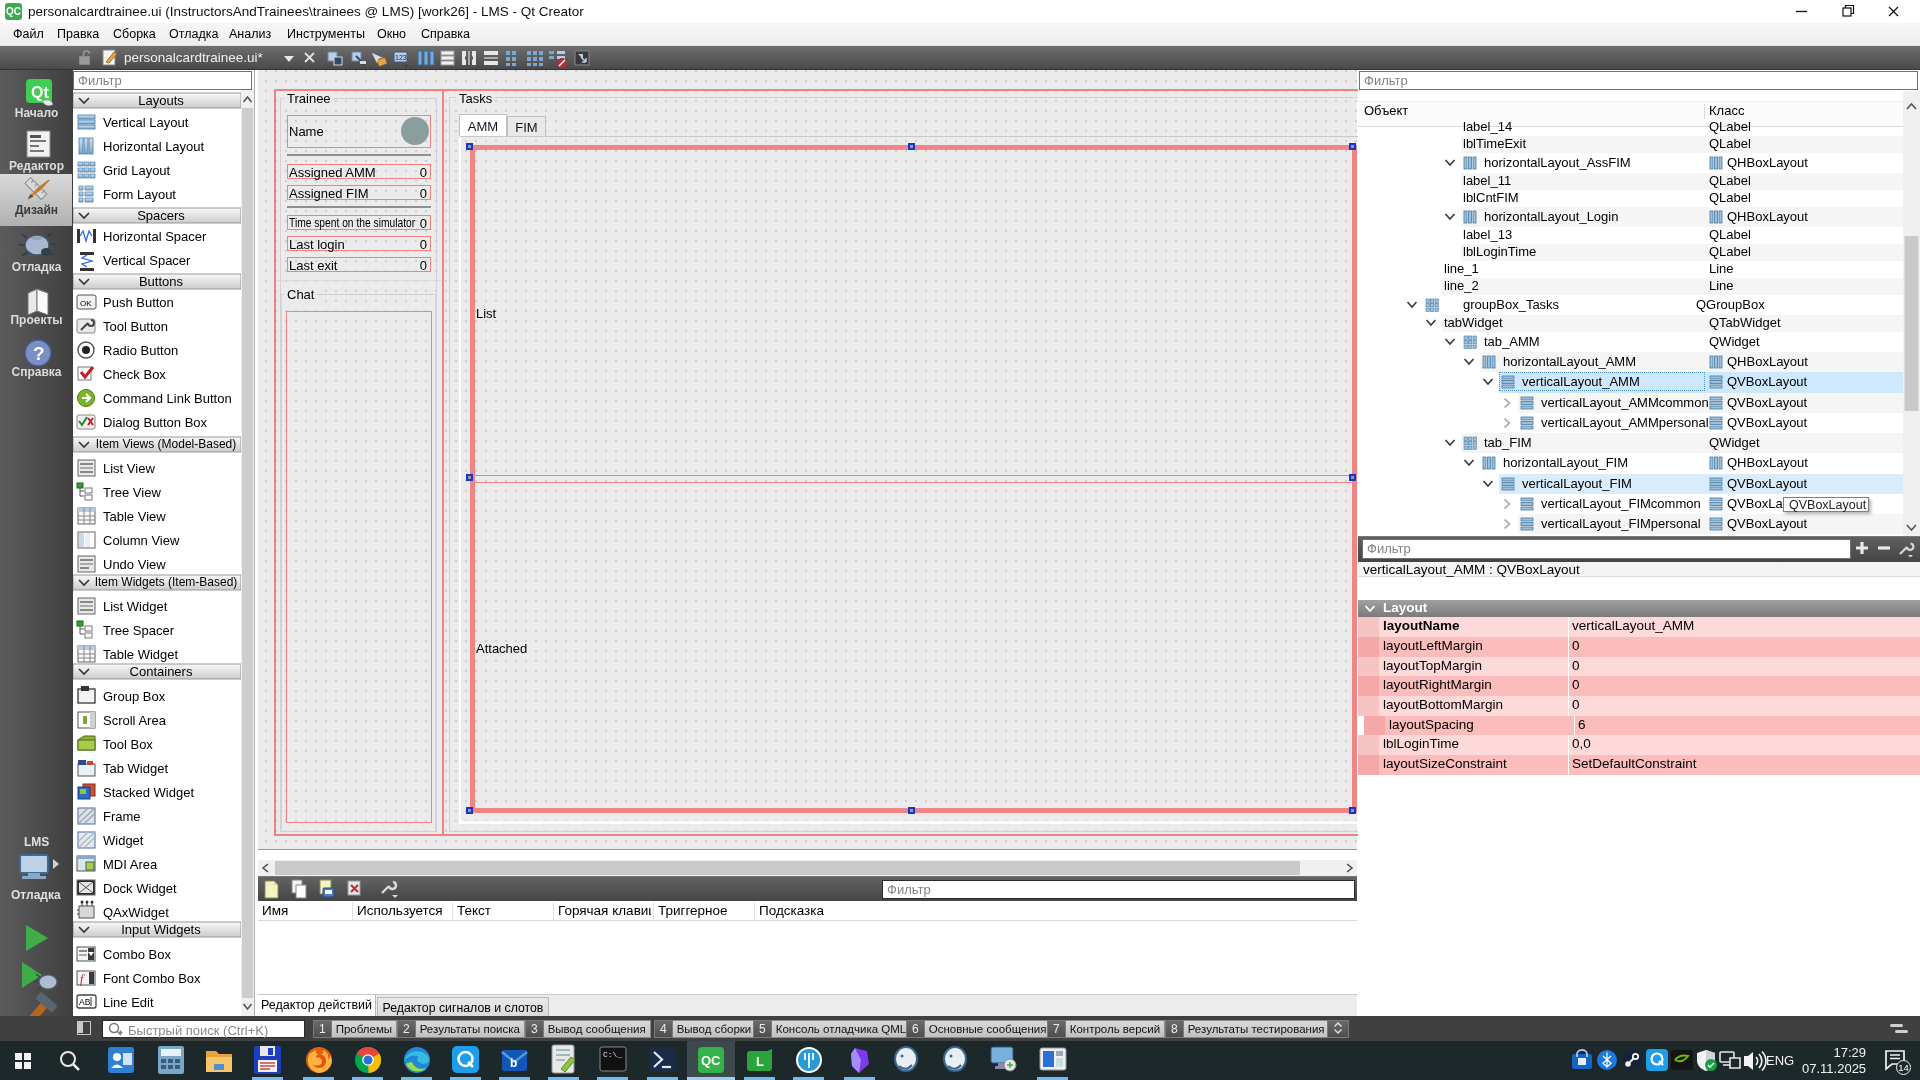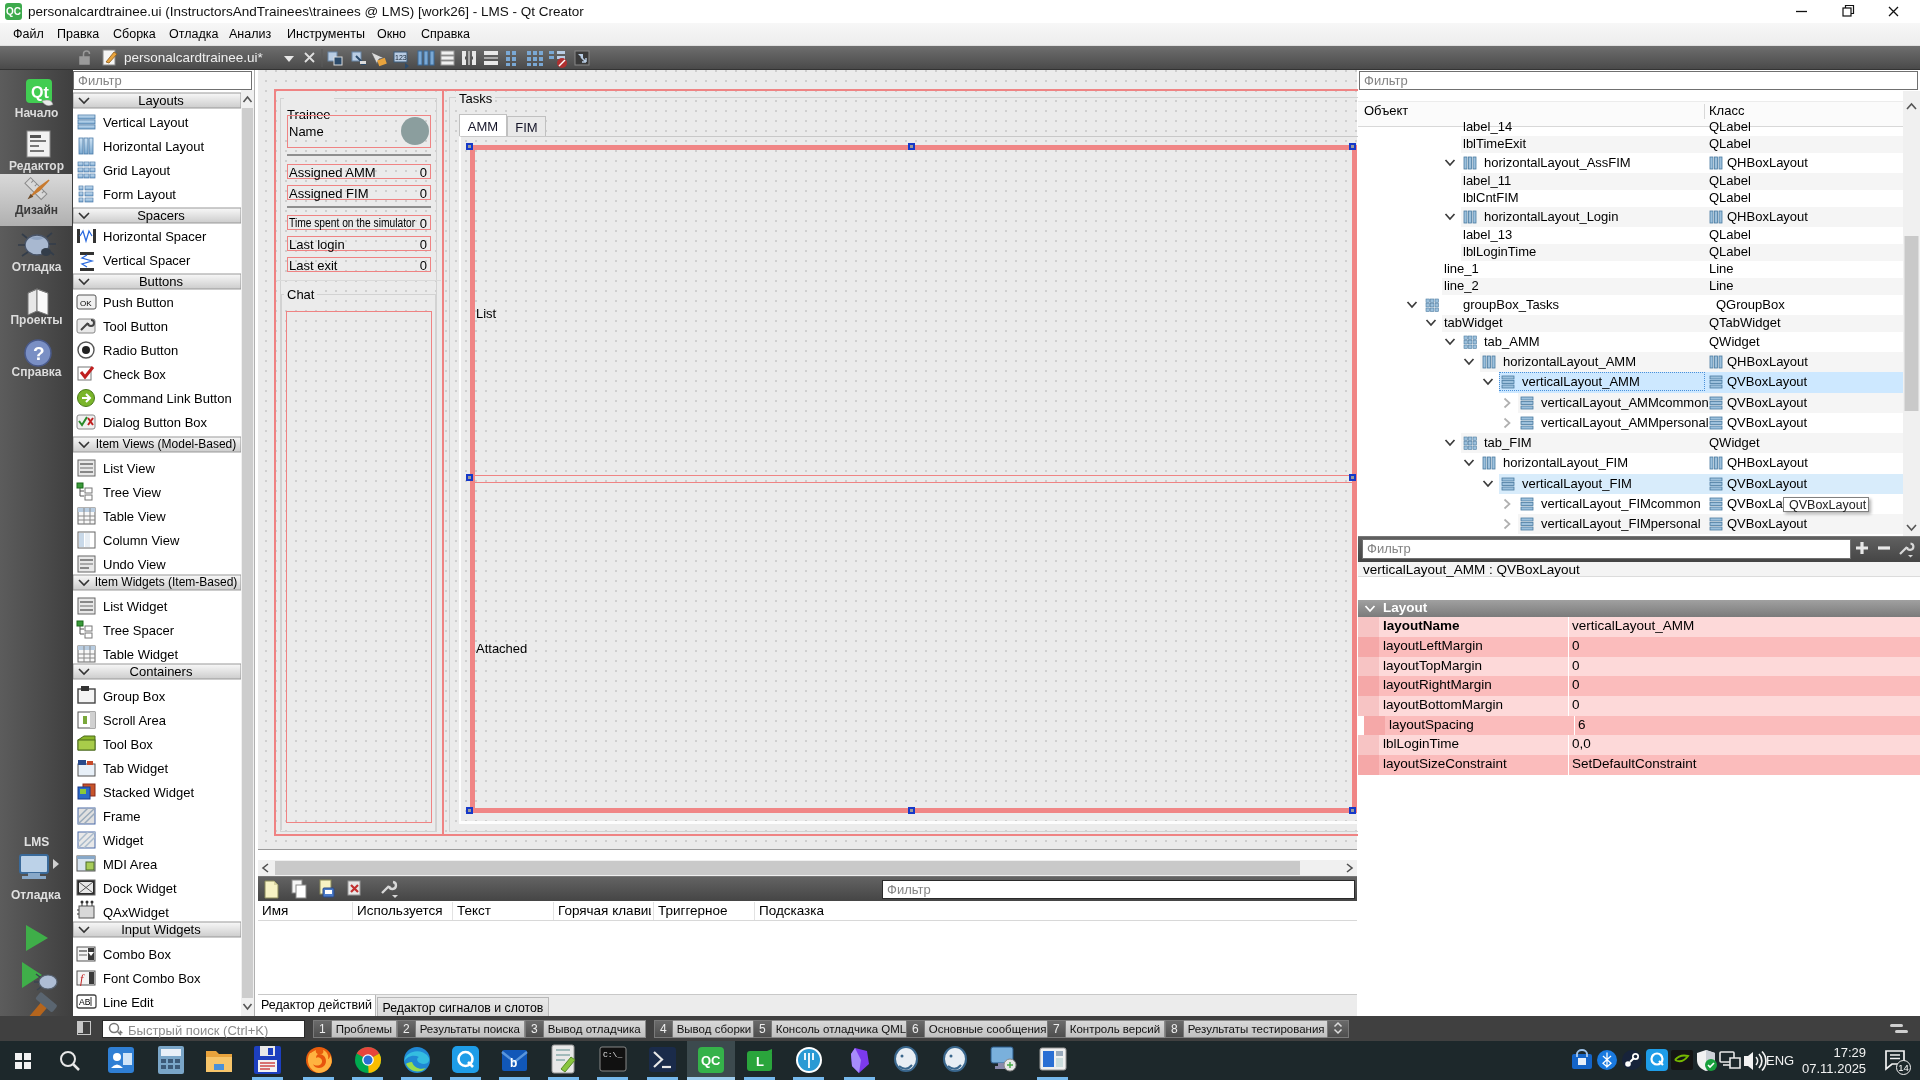--- a/index.html
+++ b/index.html
@@ -537,21 +537,21 @@
     <path d="M2.5 914 l4 5 l4 -5" stroke="#555" stroke-width="1.6" fill="none"></path>
   </svg>
 </div>
 <div class="abs" id="canvas">
 
   <div class="red2" style="left:16px;top:19px;width:1341px;height:747px"></div>
 
   <div class="abs" style="left:184px;top:20px;width:2px;height:745px;background:#ef8383"></div>
 
   <div class="gboxline" style="left:22px;top:28px;width:157px;height:734px"></div>
-  <div class="formtext" style="left:26px;top:21px;background:#ebebeb;padding:16px 3px">Trainee</div>
+  <div class="formtext" style="left:26px;top:21px;background:#ebebeb;padding:0 3px">Trainee</div>
 
   <div class="red1" style="left:29px;top:45px;width:144px;height:33px"></div>
   <div class="formtext" style="left:31px;top:54px">Name</div>
   <div class="abs" style="left:143px;top:47px;width:28px;height:28px;border-radius:50%;background:#8b9e9e"></div>
   <div class="abs" style="left:29px;top:84px;width:144px;height:2px;background:#8f8f8f"></div>
   <div class="red1" style="left:29px;top:94px;width:144px;height:15px"></div>
   <div class="formtext" style="left:31px;top:95px">Assigned AMM</div>
   <div class="formtext" style="left:160px;top:95px;width:9px;text-align:right">0</div>
   <div class="red1" style="left:29px;top:115px;width:144px;height:15px"></div>
   <div class="formtext" style="left:31px;top:116px">Assigned FIM</div>
@@ -737,21 +737,21 @@
         <rect x="10.0" y="1.0" width="3.4" height="3.4"></rect>
         <rect x="1.0" y="5.5" width="3.4" height="3.4"></rect>
         <rect x="5.5" y="5.5" width="3.4" height="3.4"></rect>
         <rect x="10.0" y="5.5" width="3.4" height="3.4"></rect>
         <rect x="1.0" y="10.0" width="3.4" height="3.4"></rect>
         <rect x="5.5" y="10.0" width="3.4" height="3.4"></rect>
         <rect x="10.0" y="10.0" width="3.4" height="3.4"></rect>
       </g>
     </svg>
 <div class="abs" style="left:105px;top:227px;white-space:nowrap">groupBox_Tasks</div>
-<div class="abs" style="left:358px;top:227px;white-space:nowrap">QGroupBox</div>
+<div class="abs" style="left:338px;top:227px;white-space:nowrap">QGroupBox</div>
 <div class="abs" style="left:84px;top:245px;width:461px;height:17px;background:#f5f5f5"></div>
 <svg class="abs" style="left:67px;top:248px" width="12" height="10">
       <path d="M1.5 2 l4.5 5 l4.5 -5" stroke="#3c3c3c" stroke-width="1.7" fill="none"></path>
     </svg>
 <div class="abs" style="left:86px;top:245px;white-space:nowrap">tabWidget</div>
 <div class="abs" style="left:351px;top:245px;white-space:nowrap">QTabWidget</div>
 <svg class="abs" style="left:86px;top:267px" width="12" height="10">
       <path d="M1.5 2 l4.5 5 l4.5 -5" stroke="#3c3c3c" stroke-width="1.7" fill="none"></path>
     </svg>
 <svg class="abs" style="left:105px;top:265px" width="14" height="14">
@@ -1030,21 +1030,21 @@
   <div class="abs" style="left:102px;top:4px;width:203px;height:18px;background:#fff;border:1px solid #2a2a2a">
     <svg width="20" height="16" style="position:absolute;left:3px;top:0">
         <circle cx="8" cy="7" r="4.5" stroke="#777" stroke-width="1.5" fill="none"></circle>
         <path d="M11.5 10.5 l3.5 3.5" stroke="#777" stroke-width="1.5"></path>
         <path d="M14 9 l3 3 l-4 1 z" fill="#777"></path>
       </svg>
     <span class="abs" style="left:25px;top:2px;font-size:13px;color:#8a8a8a;white-space:nowrap">Быстрый поиск (Ctrl+K)</span>
   </div>
   <div class="numbtn" style="left:313px"><span class="numbox">1</span><span class="numlabel">Проблемы</span></div>
   <div class="numbtn" style="left:397px"><span class="numbox">2</span><span class="numlabel">Результаты поиска</span></div>
-  <div class="numbtn" style="left:525px"><span class="numbox">3</span><span class="numlabel">Вывод отладчика</span></div>
+  <div class="numbtn" style="left:525px"><span class="numbox">3</span><span class="numlabel">Вывод сообщения</span></div>
   <div class="numbtn" style="left:654px"><span class="numbox">4</span><span class="numlabel">Вывод сборки</span></div>
   <div class="numbtn" style="left:753px"><span class="numbox">5</span><span class="numlabel">Консоль отладчика QML</span></div>
   <div class="numbtn" style="left:906px"><span class="numbox">6</span><span class="numlabel">Основные сообщения</span></div>
   <div class="numbtn" style="left:1047px"><span class="numbox">7</span><span class="numlabel">Контроль версий</span></div>
   <div class="numbtn" style="left:1165px"><span class="numbox">8</span><span class="numlabel">Результаты тестирования</span></div>
   <div class="numbtn" style="left:1327px"><span class="numbox"><svg width="10" height="14" style="vertical-align:-2px">
           <path d="M1.5 5.5 l3.5 -3.5 l3.5 3.5 M1.5 8.5 l3.5 3.5 l3.5 -3.5" stroke="#ddd" stroke-width="1.5" fill="none"></path>
         </svg></span></div>
   <svg class="abs" style="left:1888px;top:6px" width="22" height="14">
       <rect x="2" y="2" width="13" height="3" rx="1.5" fill="#cfcfcf"></rect>

